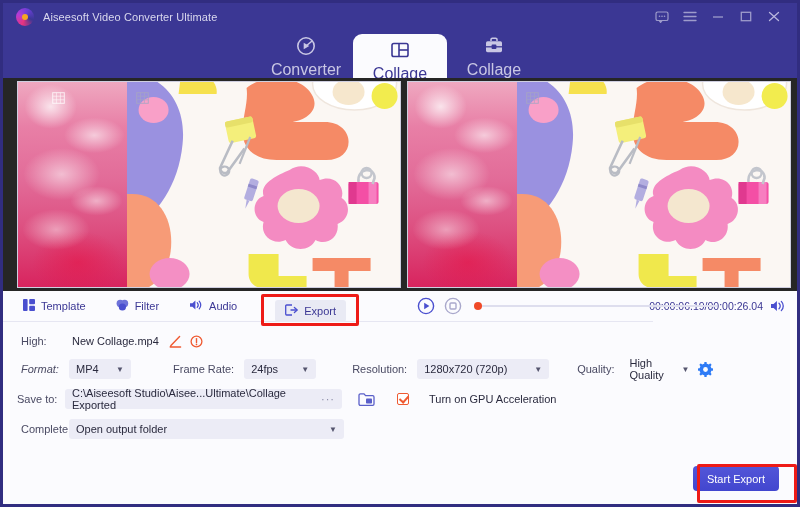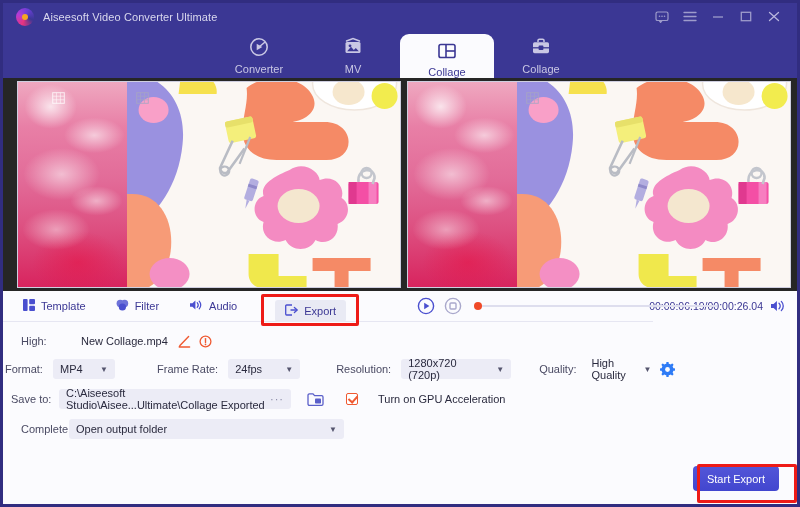--- a/index.html
+++ b/index.html
@@ -26,21 +26,21 @@
   .wbtn svg{display:block;}
 
   
   .navbar{position:absolute;left:0;top:27px;width:794px;height:48px;background:#3b3794;}
   .navtabs{position:absolute;left:0;top:0;width:794px;height:48px;
            display:flex;justify-content:center;align-items:flex-end;gap:0;}
   .ntab{width:94px;height:48px;display:flex;flex-direction:column;align-items:center;
         justify-content:flex-start;padding-top:5px;box-sizing:border-box;cursor:pointer;
         color:#c9c7e4;}
   .ntab .nicon{height:24px;display:flex;align-items:center;justify-content:center;}
-  .ntab .nlabel{font-size:11px;margin-top:4px;}
+  .ntab .nlabel{font-size:16px;margin-top:4px;}
   .ntab.active{background:#fbfbfe;border-radius:9px 9px 0 0;color:#3b3794;height:44px;}
   .ntab.active .nlabel{color:#3b3794;}
 
   
   .preview{position:absolute;left:0;top:75px;width:794px;height:213px;background:#262626;}
   .pcol{position:absolute;top:0;height:213px;overflow:hidden;background:#262626;}
   .pleft{left:14px;width:384px;}
   .pright{left:404px;width:384px;}
   .pinner{position:absolute;left:0;top:3px;width:384px;height:207px;display:flex;
           border:1px solid #cfcfe0;box-sizing:border-box;}
@@ -153,31 +153,20 @@
         <span class="nicon">
           <svg width="22" height="22" viewBox="0 0 22 22">
               <circle cx="11" cy="11" r="8.2" fill="none" stroke="#c9c7e4" stroke-width="1.6"></circle>
               <path d="M11 11 l5.5 -4.5" stroke="#c9c7e4" stroke-width="1.6" stroke-linecap="round" fill="none"></path>
               <path d="M8.7 7.8 l5.6 3.2 l-5.6 3.2 z" fill="#c9c7e4"></path>
             </svg>
         </span>
         <span class="nlabel">Converter</span>
       </div>
 
-      <div class="ntab">
-        <span class="nicon">
-          <svg width="22" height="22" viewBox="0 0 22 22">
-              <path d="M4.5 5 L11 2.5 L17.5 5" fill="none" stroke="#c9c7e4" stroke-width="1.5" stroke-linecap="round"></path>
-              <rect x="3.5" y="6" width="15" height="11" rx="1.5" fill="#c9c7e4"></rect>
-              <circle cx="8" cy="9.8" r="1.4" fill="#3b3794"></circle>
-              <path d="M5.2 15.2 L9 10.8 L11.8 14 L13.8 12 L16.8 15.2 z" fill="#3b3794"></path>
-            </svg>
-        </span>
-        <span class="nlabel">MV</span>
-      </div>
 
       <div class="ntab active">
         <span class="nicon">
           <svg width="22" height="22" viewBox="0 0 22 22">
               <rect x="3" y="4.5" width="16" height="13" rx="1.8" fill="none" stroke="#3b3794" stroke-width="1.6"></rect>
               <line x1="10" y1="4.5" x2="10" y2="17.5" stroke="#3b3794" stroke-width="1.6"></line>
               <line x1="10" y1="11" x2="19" y2="11" stroke="#3b3794" stroke-width="1.6"></line>
             </svg>
         </span>
         <span class="nlabel">Collage</span>
@@ -382,50 +371,50 @@
               <path d="M1 5 H3.6 L6.9 2 V12 L3.6 9 H1 Z" fill="#4a4fcf"></path>
               <path d="M9 4.2 a3.8 3.8 0 0 1 0 5.6" fill="none" stroke="#4a4fcf" stroke-width="1.3" stroke-linecap="round"></path>
               <path d="M11.3 2.4 a6.4 6.4 0 0 1 0 9.2" fill="none" stroke="#4a4fcf" stroke-width="1.3" stroke-linecap="round"></path>
             </svg>
         </span>
       </div>
     </div>
 
     <div class="frow" style="top:38px;">
       <span class="lbl" style="margin-left:18px;width:48px;">High:</span>
-      <span class="val" style="margin-left:12px;">New Collage.mp4</span>
+      <span class="val" style="margin-left:3px;">New Collage.mp4</span>
       <span class="icobtn" style="margin-left:10px;">
         <svg width="13" height="13" viewBox="0 0 13 13">
             <path d="M10.6 1.4 L2.2 10.2 L1.2 12 L11.6 12" fill="none" stroke="#ef5a32" stroke-width="1.4" stroke-linecap="round" stroke-linejoin="round"></path>
           </svg>
       </span>
       <span class="icobtn" style="margin-left:8px;">
         <svg width="13" height="13" viewBox="0 0 13 13">
             <circle cx="6.5" cy="6.5" r="5.4" fill="none" stroke="#ef5a32" stroke-width="1.3"></circle>
             <line x1="6.5" y1="3.6" x2="6.5" y2="7.4" stroke="#ef5a32" stroke-width="1.4" stroke-linecap="round"></line>
             <circle cx="6.5" cy="9.4" r=".85" fill="#ef5a32"></circle>
           </svg>
       </span>
     </div>
 
     <div class="frow" style="top:66px;">
-      <span class="lbl" style="margin-left:2px;width:48px;">Format:</span>
+      <span class="lbl" style="margin-left:18px;width:48px;font-style:italic;">Format:</span>
       <div class="field" style="width:62px;">
         <span>MP4</span>
         <span class="caret">▼</span>
       </div>
 
       <span class="lbl" style="margin-left:42px;">Frame Rate:</span>
       <div class="field" style="width:72px;margin-left:10px;">
         <span>24fps</span>
         <span class="caret">▼</span>
       </div>
 
       <span class="lbl" style="margin-left:36px;">Resolution:</span>
-      <div class="field" style="width:110px;margin-left:10px;gap:16px;">
+      <div class="field" style="width:132px;margin-left:10px;gap:16px;">
         <span>1280x720 (720p)</span>
         <span class="caret">▼</span>
       </div>
 
       <span class="lbl" style="margin-left:28px;">Quality:</span>
       <div class="field" style="width:74px;margin-left:8px;background:transparent;">
         <span>High Quality</span>
         <span class="caret" style="margin-left:4px;">▼</span>
       </div>
       <span class="icobtn" style="margin-left:2px;">
@@ -442,22 +431,22 @@
               <line x1="2.8" y1="2.8" x2="4.3" y2="4.3"></line>
               <line x1="10.7" y1="10.7" x2="12.2" y2="12.2"></line>
               <line x1="12.2" y1="2.8" x2="10.7" y2="4.3"></line>
               <line x1="4.3" y1="10.7" x2="2.8" y2="12.2"></line>
             </g>
           </svg>
       </span>
     </div>
 
     <div class="frow" style="top:96px;">
-      <span class="lbl" style="margin-left:8px;width:48px;">Save to:</span>
-      <div class="field" style="width:232px;">
+      <span class="lbl" style="margin-left:14px;width:48px;">Save to:</span>
+      <div class="field" style="width:277px;">
         <span>C:\Aiseesoft Studio\Aisee...Ultimate\Collage Exported</span>
         <span style="color:#8a8aa6;letter-spacing:1px;">···</span>
       </div>
       <span class="icobtn" style="margin-left:16px;">
         <svg width="17" height="15" viewBox="0 0 17 15">
             <path d="M1 3.2 a1.4 1.4 0 0 1 1.4 -1.4 H6 L7.6 3.6 H14.6 A1.4 1.4 0 0 1 16 5 V12 a1.4 1.4 0 0 1 -1.4 1.4 H2.4 A1.4 1.4 0 0 1 1 12 Z" fill="none" stroke="#5a5fc9" stroke-width="1.3"></path>
             <rect x="8" y="6.6" width="6" height="5" rx=".8" fill="#5a5fc9"></rect>
           </svg>
       </span>
       <span class="chk" style="margin-left:22px;"></span>

